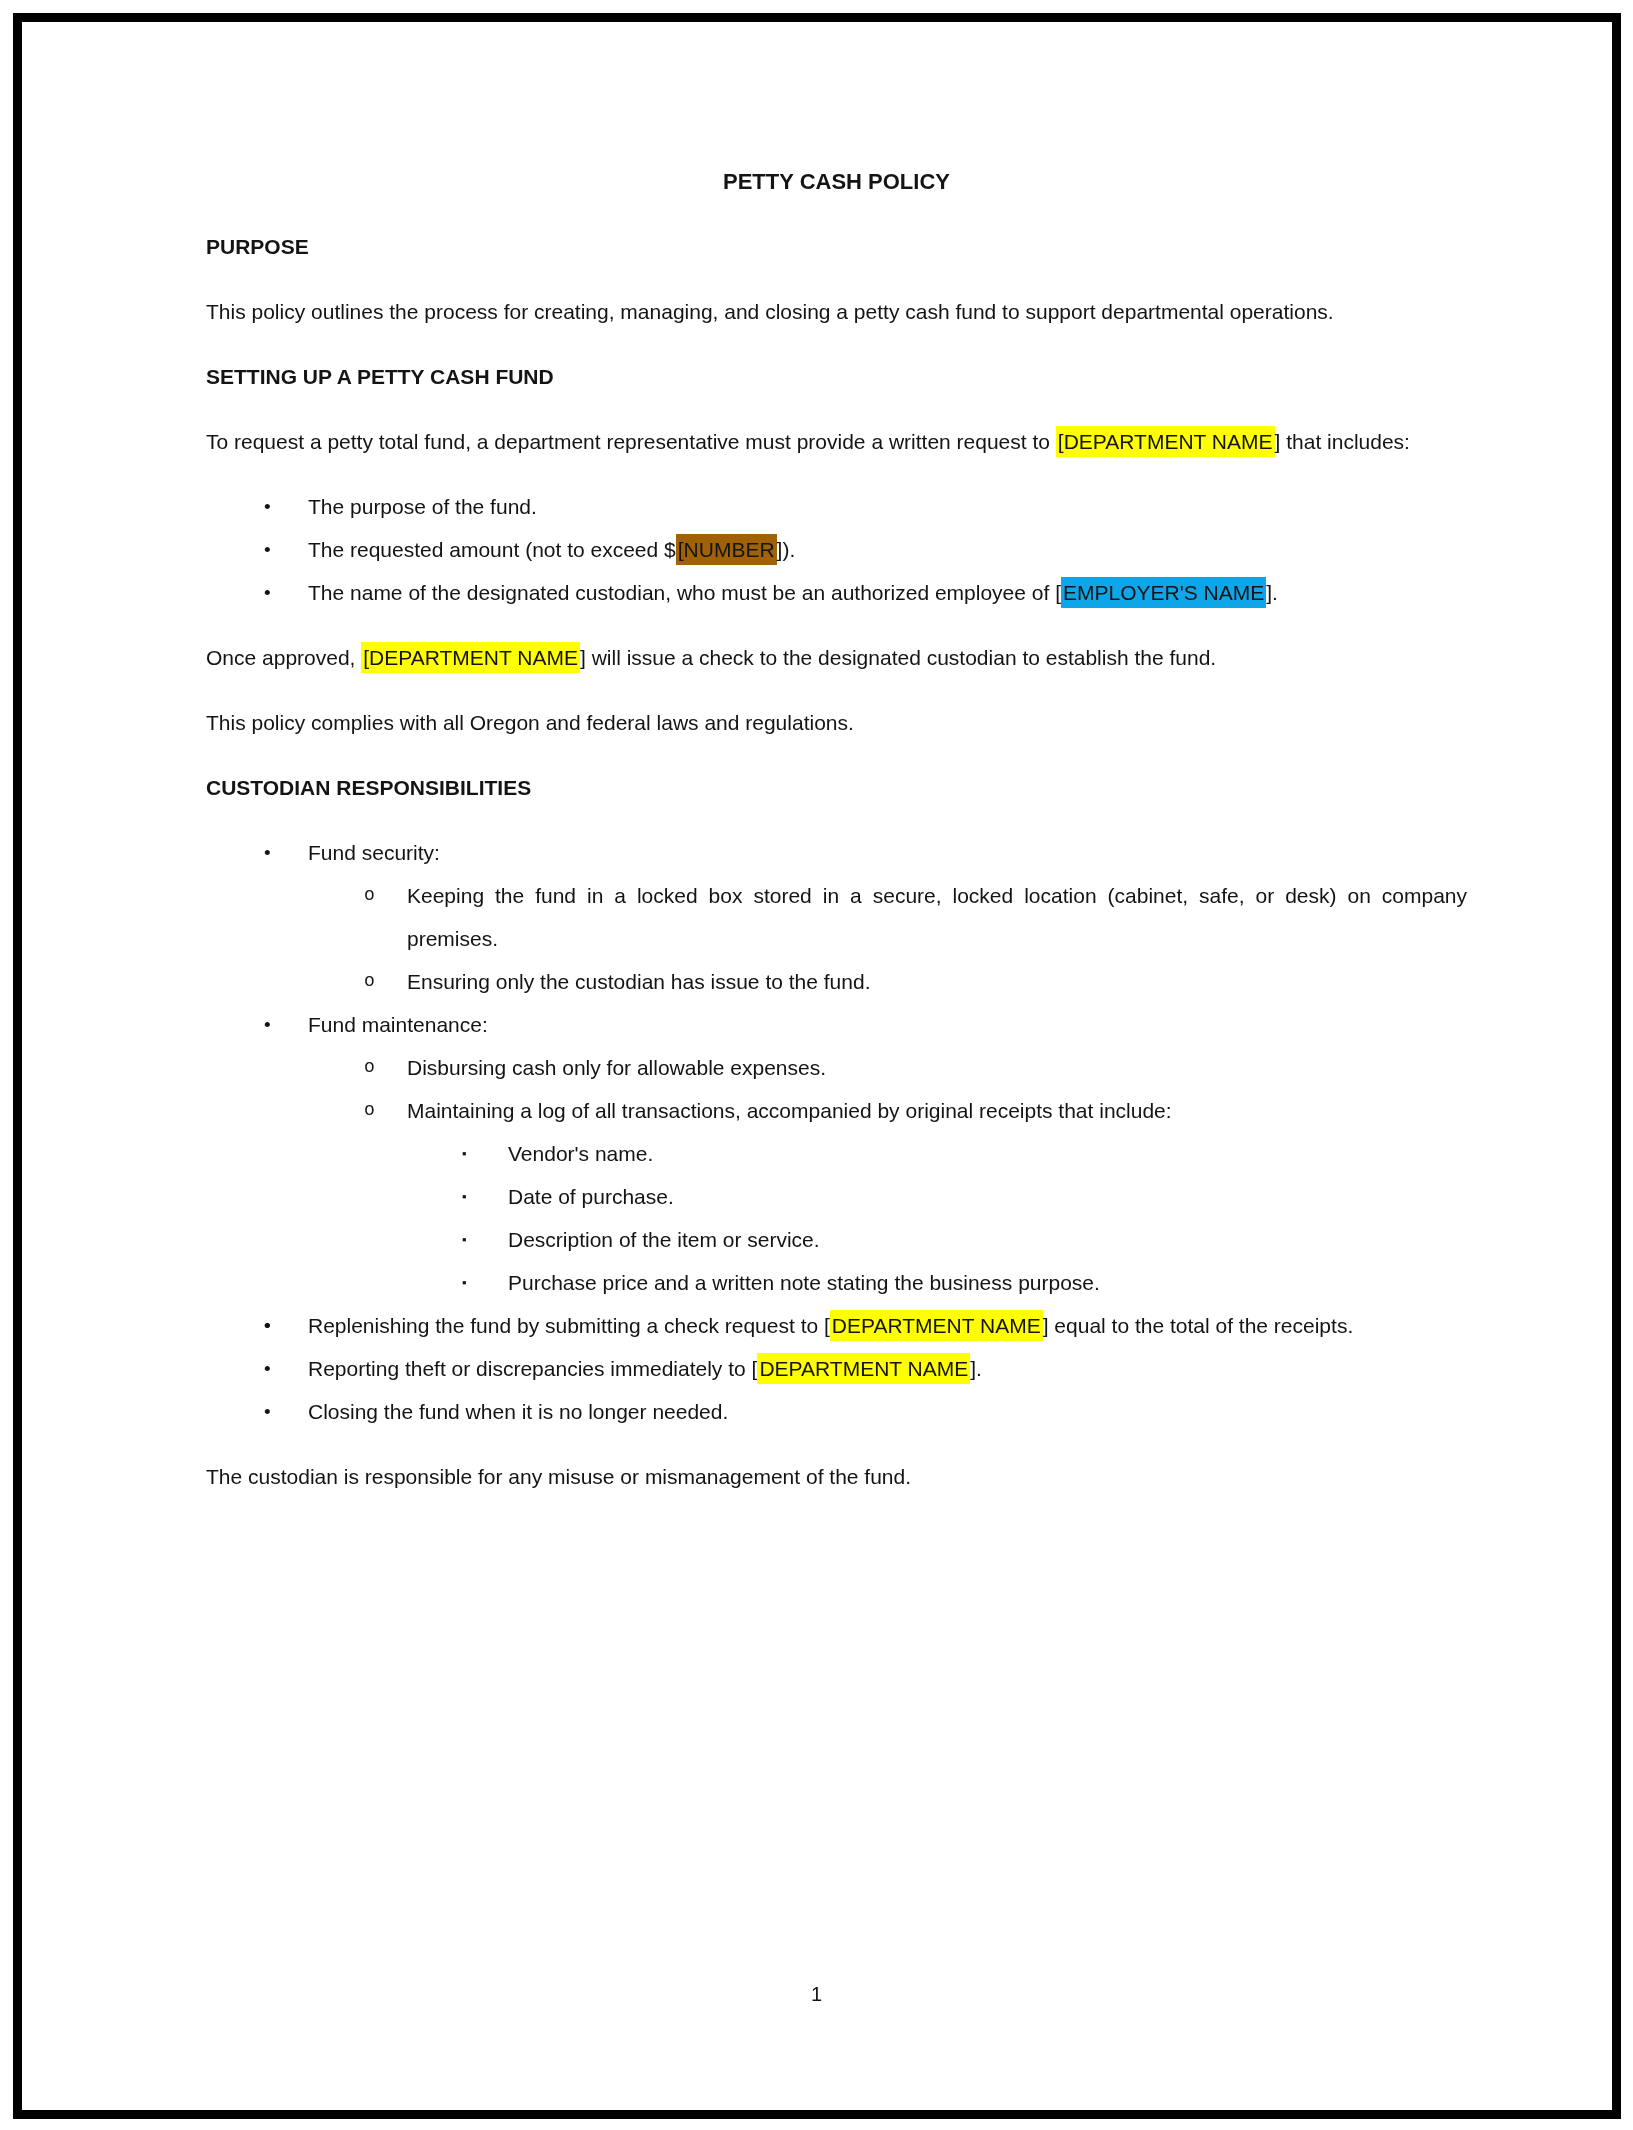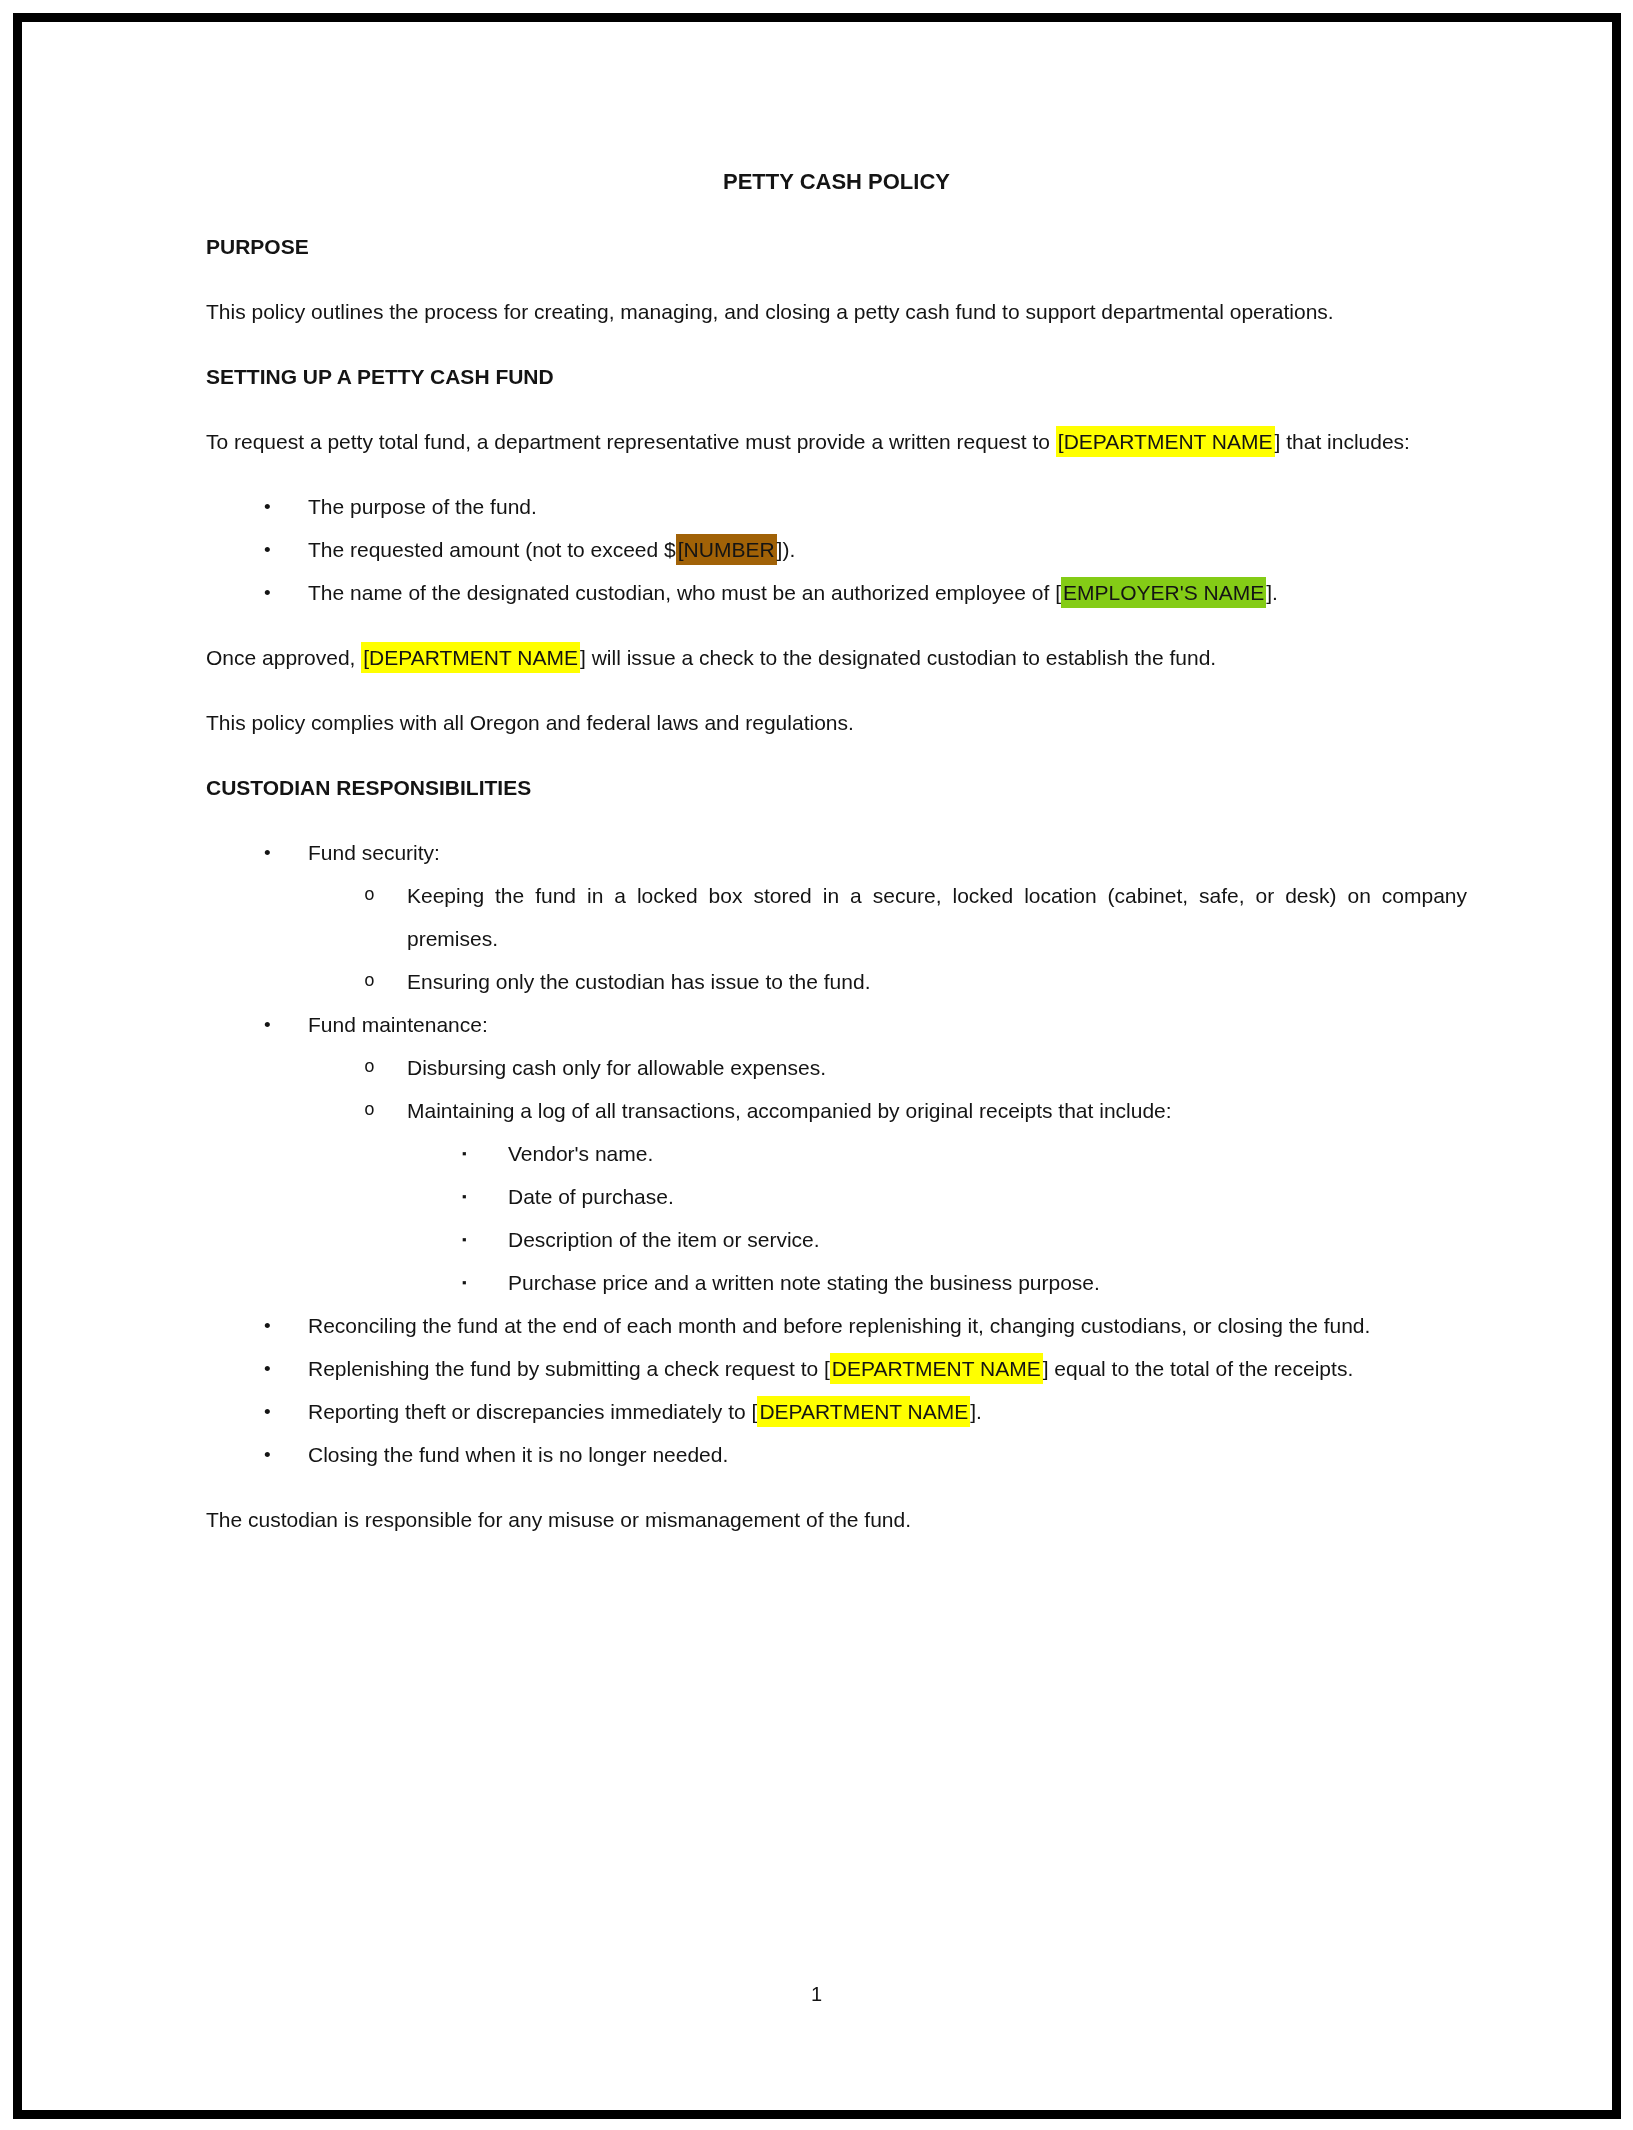--- a/index.html
+++ b/index.html
@@ -74,34 +74,34 @@
 <div class="page-frame"></div>
 
 <div class="content">
     <div class="block title"><span>PETTY CASH POLICY</span></div>
     <div class="block heading"><span>PURPOSE</span></div>
     <div class="block para"><span>This policy outlines the process for creating, managing, and closing a petty cash fund to support departmental operations.</span></div>
     <div class="block heading"><span>SETTING UP A PETTY CASH FUND</span></div>
     <div class="block para"><span>To request a petty total fund, a department representative must provide a written request to </span><span class="hl" style="background: rgb(255, 255, 0);">[DEPARTMENT NAME</span><span>] that includes:</span></div>
     <div class="block bullet l1"><span class="marker">•</span><span>The purpose of the fund.</span></div>
     <div class="block bullet l1"><span class="marker">•</span><span>The requested amount (not to exceed $</span><span class="hl" style="background: #a16207;">[NUMBER</span><span>]).</span></div>
-    <div class="block bullet l1" style="margin-bottom: 22px;"><span class="marker">•</span><span>The name of the designated custodian, who must be an authorized employee of [</span><span class="hl" style="background: #84cc16;">EMPLOYER'S NAME</span><span>].</span></div>
+    <div class="block bullet l1" style="margin-bottom: 22px;"><span class="marker">•</span><span>The name of the designated custodian, who must be an authorized employee of [</span><span class="hl" style="background: #0ea5e9;">EMPLOYER'S NAME</span><span>].</span></div>
     <div class="block para"><span>Once approved, </span><span class="hl" style="background: rgb(255, 255, 0);">[DEPARTMENT NAME</span><span>] will issue a check to the designated custodian to establish the fund.</span></div>
     <div class="block para"><span>This policy complies with all Oregon and federal laws and regulations.</span></div>
     <div class="block heading"><span>CUSTODIAN RESPONSIBILITIES</span></div>
     <div class="block bullet l1"><span class="marker">•</span><span>Fund security:</span></div>
     <div class="block bullet l2"><span class="marker">o</span><span>Keeping the fund in a locked box stored in a secure, locked location (cabinet, safe, or desk) on company premises.</span></div>
     <div class="block bullet l2"><span class="marker">o</span><span>Ensuring only the custodian has issue to the fund.</span></div>
     <div class="block bullet l1"><span class="marker">•</span><span>Fund maintenance:</span></div>
     <div class="block bullet l2"><span class="marker">o</span><span>Disbursing cash only for allowable expenses.</span></div>
     <div class="block bullet l2"><span class="marker">o</span><span>Maintaining a log of all transactions, accompanied by original receipts that include:</span></div>
     <div class="block bullet l3"><span class="marker">▪</span><span>Vendor's name.</span></div>
     <div class="block bullet l3"><span class="marker">▪</span><span>Date of purchase.</span></div>
     <div class="block bullet l3"><span class="marker">▪</span><span>Description of the item or service.</span></div>
     <div class="block bullet l3"><span class="marker">▪</span><span>Purchase price and a written note stating the business purpose.</span></div>
-    <div class="block bullet l1"><span class="marker">•</span><span>Reconciling the fund at the end of each month and before replenishing it, changing custodians, or closing the fund.</span></div>
+    <div class="block bullet l1"><span class="marker">•</span></div>
     <div class="block bullet l1"><span class="marker">•</span><span>Replenishing the fund by submitting a check request to [</span><span class="hl" style="background: rgb(255, 255, 0);">DEPARTMENT NAME</span><span>] equal to the total of the receipts.</span></div>
     <div class="block bullet l1"><span class="marker">•</span><span>Reporting theft or discrepancies immediately to [</span><span class="hl" style="background: rgb(255, 255, 0);">DEPARTMENT NAME</span><span>].</span></div>
     <div class="block bullet l1" style="margin-bottom: 22px;"><span class="marker">•</span><span>Closing the fund when it is no longer needed.</span></div>
     <div class="block para"><span>The custodian is responsible for any misuse or mismanagement of the fund.</span></div>
   </div>
 
 <div class="page-number">1</div>
 
 </body></html>

